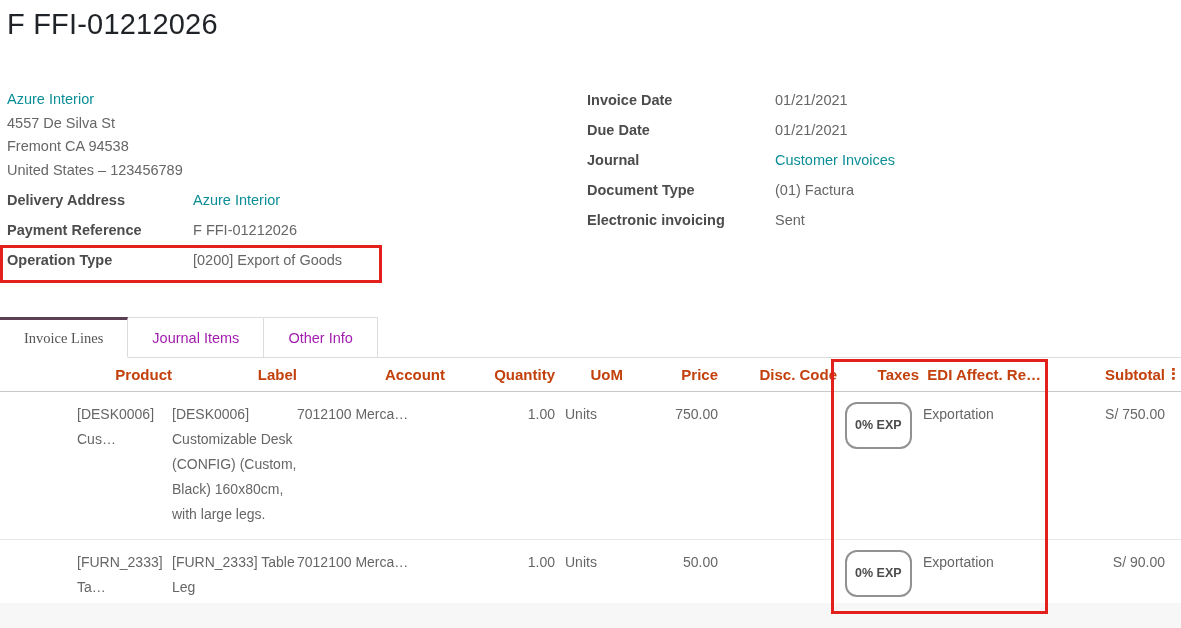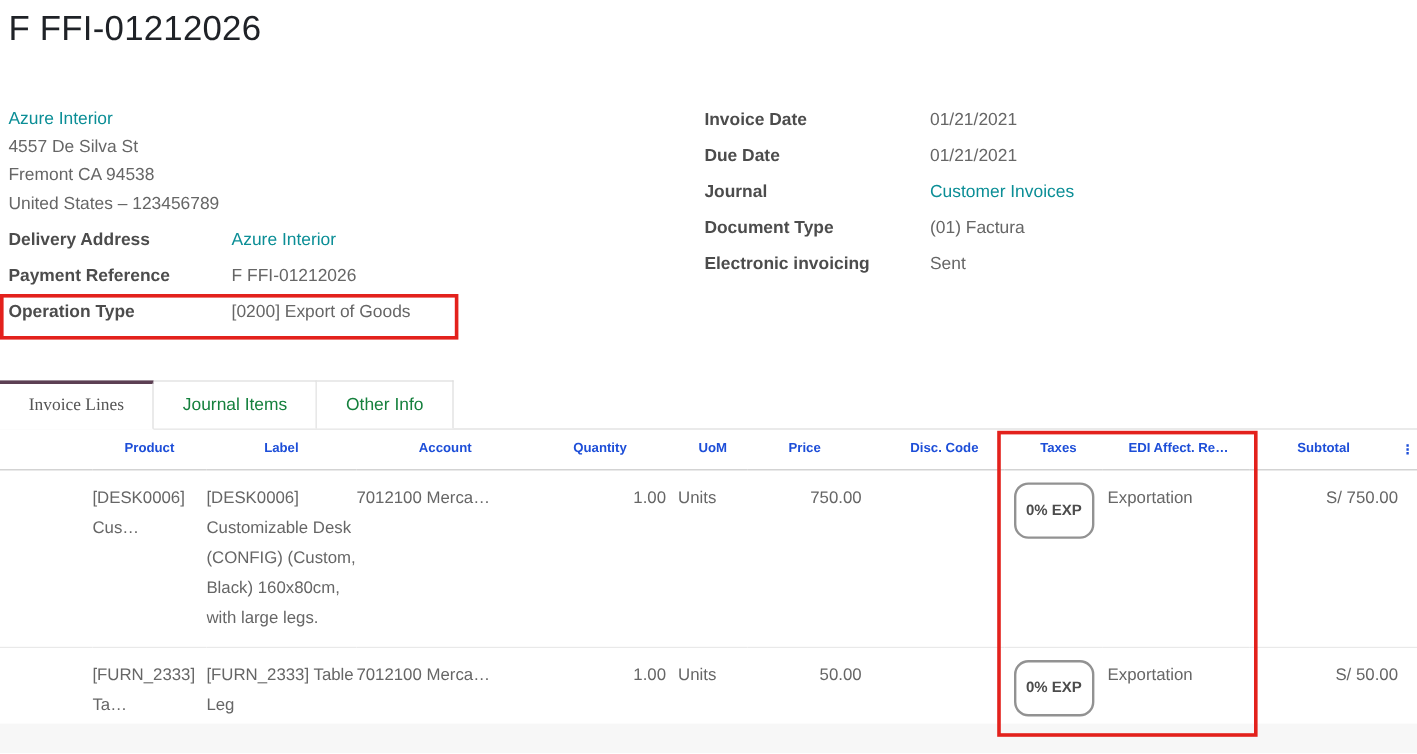--- a/index.html
+++ b/index.html
@@ -26,34 +26,34 @@
   .field-row .fvalue { color:#666; line-height:24px; }
   .fvalue .line { line-height:23.5px; }
   a.link, .link { color:#0b8e96; text-decoration:none; cursor:pointer; }
   
   .tabbar {
     position:absolute; top:317px; left:0; right:0; height:41px;
     display:flex; align-items:stretch; border-bottom:1px solid #dcdcdc;
     font-size:14.5px;
   }
   .tab {
-    display:flex; align-items:center; padding:0 24px; color:#15803d;
+    display:flex; align-items:center; padding:0 24px; color:#a21caf;
     border-top:1px solid #dcdcdc; border-right:1px solid #dcdcdc;
     background:#fff; cursor:pointer; white-space:nowrap;
   }
   .tab.first { border-left:none; }
   .tab.active {
     color:#555; border-top:3px solid #5c3f53; margin-bottom:-1px;
     border-bottom:1px solid #fff; position:relative; z-index:2;font-family:Liberation Serif, serif;
   }
   
   .lines-wrap { position:absolute; top:358px; left:0; right:0; }
   table.lines { width:1181px; border-collapse:collapse; table-layout:fixed; font-size:14px; }
   table.lines th {
-    font-size:11px; font-weight:bold; color:#1d4ed8; text-align:center;
+    font-size:15px; font-weight:bold; color:#c2410c; text-align:right;
     height:33px; vertical-align:middle; border-bottom:1px solid #c9c9c9;
     white-space:nowrap; overflow:hidden;
   }
   table.lines td {
     vertical-align:top; padding-top:10px; color:#666; line-height:25px;
     white-space:normal; overflow:hidden;
   }
   td.trunc, th.trunc { white-space:nowrap; text-overflow:clip; }
   .num { text-align:right; }
   th.num { text-align:right; }
@@ -193,21 +193,21 @@
           <td></td>
           <td class="trunc">[FURN_2333] Ta…</td>
           <td>[FURN_2333] Table Leg</td>
           <td class="trunc">7012100 Merca…</td>
           <td class="num">1.00</td>
           <td class="pad-l10">Units</td>
           <td class="num pad-r">50.00</td>
           <td class="pad-l7"></td>
           <td class="pad-l8"><span class="tax-badge">0% EXP</span></td>
           <td class="pad-l4">Exportation</td>
-          <td class="num">S/ 50.00</td>
+          <td class="num">S/ 90.00</td>
           <td></td>
         </tr>
       </tbody>
     </table>
   </div>
 
   <div class="bottom-band"></div>
 
   <div class="annotation op-box"></div>
   <div class="annotation cols-box"></div>

